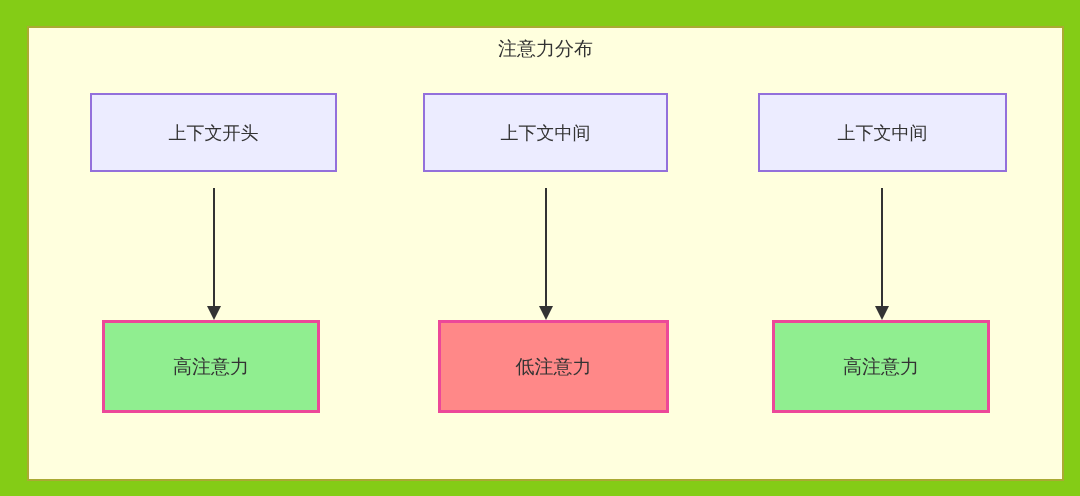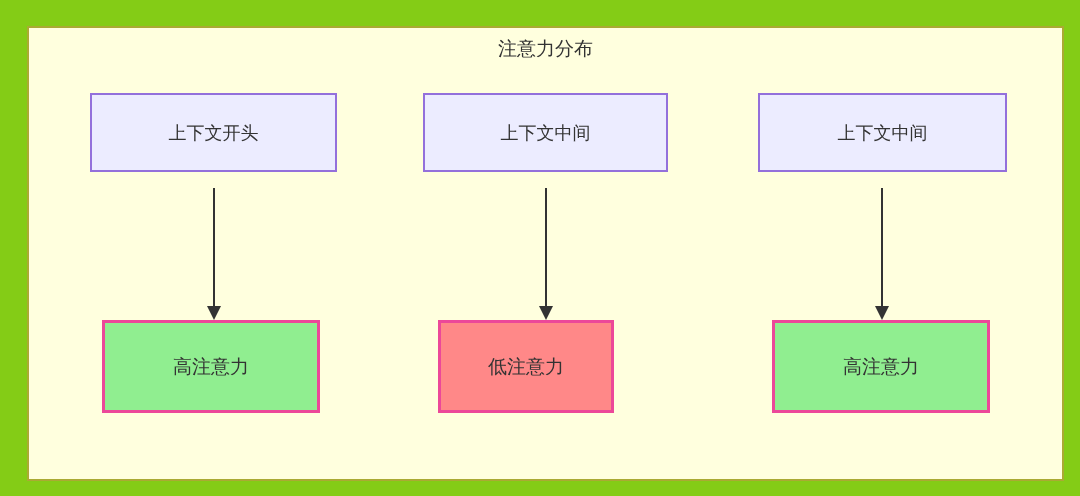--- a/index.html
+++ b/index.html
@@ -55,21 +55,21 @@
     height: 93px;
     top: 320px;
     font-size: 19px;
   }
   .result-high { background: #90ee90; }
   .result-low  { background: #ff8888; }
   .ctx-1 { left: 90px;  width: 247px; }
   .ctx-2 { left: 423px; width: 245px; }
   .ctx-3 { left: 758px; width: 249px; }
   .res-1 { left: 102px; width: 218px; }
-  .res-2 { left: 438px; width: 176px; }
+  .res-2 { left: 438px; width: 231px; }
   .res-3 { left: 772px; width: 218px; }
   .arrow-line {
     position: absolute;
     top: 188px;
     width: 2px;
     height: 120px;
     background: #333333;
   }
   .arrow-head {
     position: absolute;

